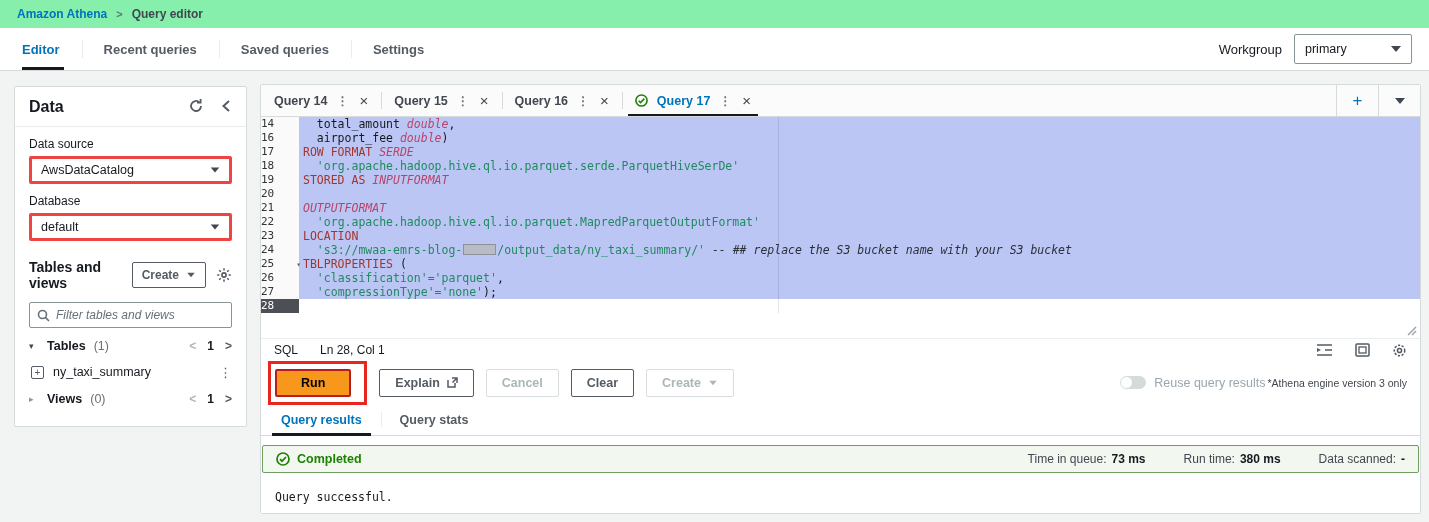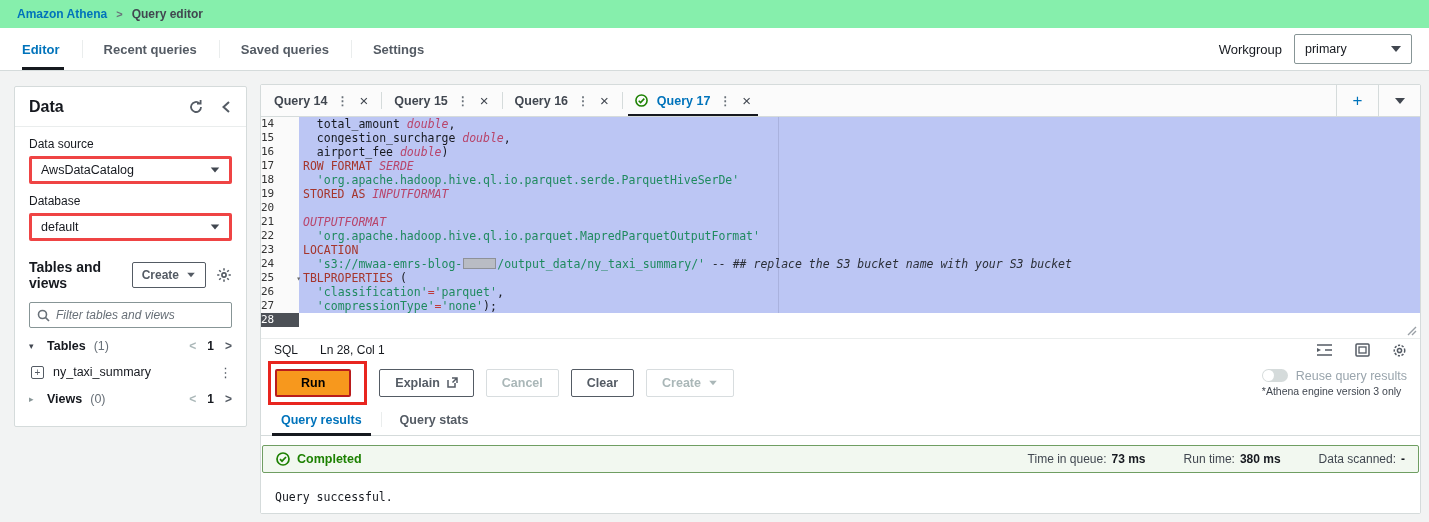--- a/index.html
+++ b/index.html
@@ -17,21 +17,21 @@
 .top-tab.active{color:#0073bb}
 .top-tab.active::after{content:"";position:absolute;left:0;right:18px;bottom:0;height:3px;background:#16191f}
 .top-tab:first-child.active::after{left:5px}
 .workgroup{margin-left:auto;display:flex;align-items:center;gap:12px;font-size:13px;color:#16191f}
 .wg-select{width:118px;height:30px;border:1px solid #879596;border-radius:2px;background:#fff;display:flex;align-items:center;justify-content:space-between;padding:0 10px;font-weight:400;font-size:12.5px;cursor:pointer}
 .tri-down{width:0;height:0;border-left:5px solid transparent;border-right:5px solid transparent;border-top:6px solid #414750}
 
 .content{position:absolute;top:71px;left:0;width:100%;bottom:0;background:#f2f3f3}
 
 .data-panel{position:absolute;left:14px;top:15px;width:233px;background:#fff;border:1px solid #d5dbdb;border-radius:2px;padding:11px 14px 14px}
-.panel-title-row{display:flex;align-items:center}
+.panel-title-row{display:flex;align-items:flex-start}
 .panel-title{font-size:16px;font-weight:700}
 .panel-icons{margin-left:auto;display:flex;gap:16px;align-items:center;color:#545b64}
 .icon-btn{cursor:pointer;color:#545b64}
 .hr{border-top:1px solid #eaeded;margin:10px -14px}
 .field-label{font-size:12px;color:#16191f;margin:6px 0 5px}
 .select{height:28px;border:3px solid #ef4444;border-radius:2px;display:flex;align-items:center;justify-content:space-between;padding:0 9px;font-size:12.5px;background:#fff;cursor:pointer}
 .select .tri-down{transform:scale(.85)}
 .section-row{margin-top:18px;display:flex;align-items:center;gap:10px}
 .section-title{font-size:14px;font-weight:700;flex:1}
 .create-btn{height:26px;border:1px solid #545b64;border-radius:2px;background:#fff;font-weight:700;font-size:12px;color:#545b64;padding:0 9px;display:flex;align-items:center;gap:7px;cursor:pointer}
@@ -87,21 +87,21 @@
 .sql-bar{height:23px;flex:0 0 23px;display:flex;align-items:center;padding:0 13px;font-size:12px;color:#16191f;gap:22px;border-top:1px solid #eaeded}
 .sql-icons{margin-left:auto;display:flex;gap:22px;align-items:center;color:#545b64}
 
 .actions-row{height:43px;flex:0 0 43px;display:flex;align-items:center;padding:0 13px}
 .run-annotation{border:3px solid #e8251f;padding:5px 13px 5px 4px;margin:-3px 0 -3px -6px;display:flex;align-items:center}
 .btn{height:28px;border-radius:2px;font-weight:700;font-size:12.5px;padding:0 15px;background:#fff;border:1px solid #545b64;color:#545b64;display:flex;align-items:center;gap:7px;cursor:pointer;font-family:"Liberation Sans",sans-serif}
 .btn-run{background:#f7981d;border:2px solid #b91c1c;color:#000000;padding:0 24px}
 .btn.disabled{border-color:#d8dddf;color:#aab7b8;cursor:default}
 .btn+ .btn,.run-annotation + .btn{margin-left:12px}
 .btn .tri-down{border-top-color:#aab7b8;transform:scale(.75)}
-.reuse{margin-left:auto;display:flex;flex-direction:column;align-items:flex-start;gap:2px}
+.reuse{margin-left:auto;display:flex;flex-direction:row;align-items:center;gap:2px}
 .reuse-top{display:flex;align-items:center;gap:8px;color:#9aa5ad;font-size:12.5px}
 .toggle{width:26px;height:13px;border-radius:7px;background:#d5dbdb;position:relative;cursor:pointer}
 .toggle::after{content:"";position:absolute;left:1px;top:1px;width:11px;height:11px;border-radius:50%;background:#fff}
 .reuse-note{font-size:10.5px;color:#414750}
 
 .results-tabs{height:32px;flex:0 0 32px;display:flex;align-items:stretch;border-bottom:1px solid #d5dbdb;padding-left:1px}
 .rtab{font-size:12.5px;font-weight:700;color:#545b64;padding:0 19px;display:flex;align-items:center;position:relative;cursor:pointer}
 .rtab+.rtab::before{content:"";position:absolute;left:0;top:8px;bottom:8px;width:1px;background:#eaeded}
 .rtab.active{color:#0073bb}
 .rtab.active::after{content:"";position:absolute;left:10px;right:10px;bottom:-1px;height:3px;background:#16191f}
@@ -256,24 +256,20 @@
     </div>
 
     <div class="code-area">
       <div class="printmargin"></div>
 
     <div class="code-line selected">
           <span class="gutter">14</span>
           <span class="code-text"><span class="tok-p">  total_amount </span><span class="tok-t">double</span><span class="tok-p">,</span></span>
         </div>
         <div class="code-line selected">
-          <span class="gutter">15</span>
-          <span class="code-text"><span class="tok-p">  congestion_surcharge </span><span class="tok-t">double</span><span class="tok-p">,</span></span>
-        </div>
-        <div class="code-line selected">
           <span class="gutter">16</span>
           <span class="code-text"><span class="tok-p">  airport_fee </span><span class="tok-t">double</span><span class="tok-p">)</span></span>
         </div>
         <div class="code-line selected">
           <span class="gutter">17</span>
           <span class="code-text"><span class="tok-k">ROW FORMAT </span><span class="tok-ki">SERDE</span></span>
         </div>
         <div class="code-line selected">
           <span class="gutter">18</span>
           <span class="code-text"><span class="tok-p">  </span><span class="tok-s">'org.apache.hadoop.hive.ql.io.parquet.serde.ParquetHiveSerDe'</span></span>

